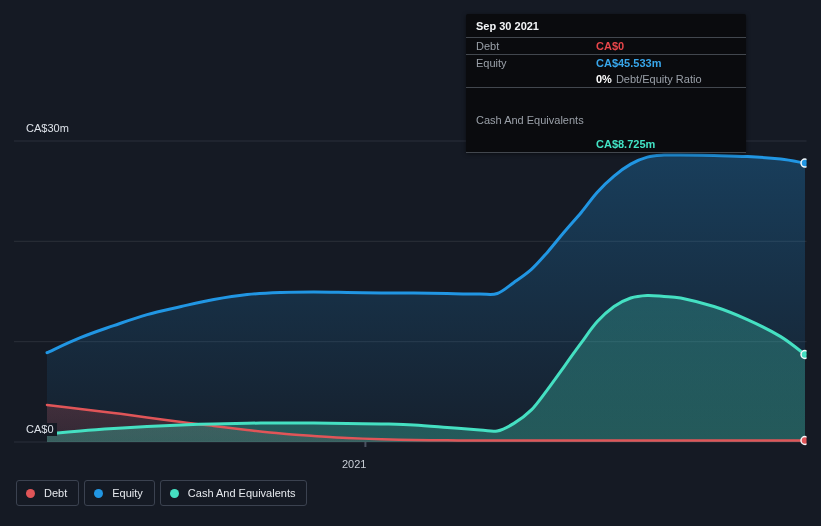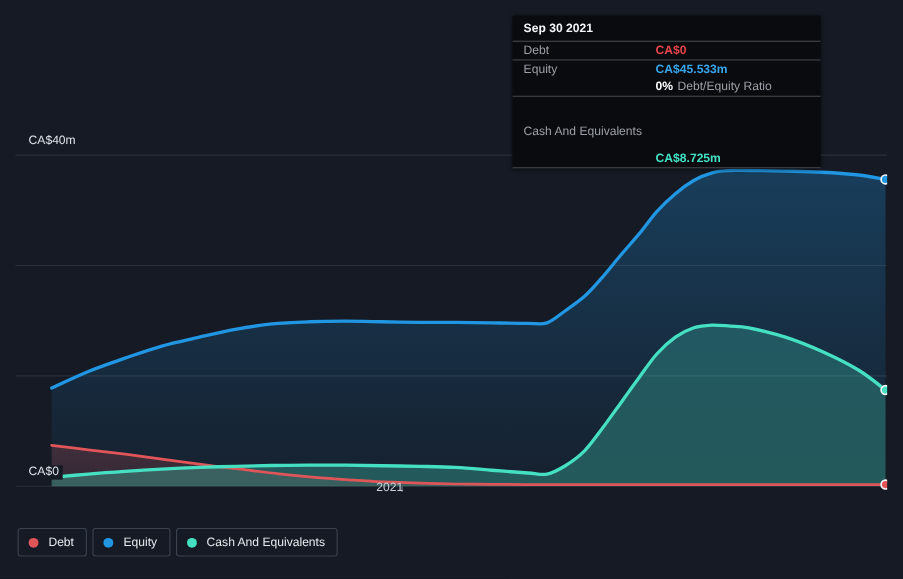--- a/index.html
+++ b/index.html
@@ -2,21 +2,21 @@
 <html><head>
 <meta charset="utf-8">
 <style>
   html,body{margin:0;padding:0;background:#151a24;}
   .page{position:relative;width:821px;height:526px;background:#151a24;overflow:hidden;
         font-family:"Liberation Sans",sans-serif;}
   .chart-svg{position:absolute;left:0;top:0;}
   .axis-label{position:absolute;font-size:11px;color:#dde2e9;line-height:12px;}
   .y-label-top{left:26px;top:122px;}
   .y-label-bottom{left:26px;top:423px;background:#151a24;padding:0 3px 1px 0;}
-  .x-label{left:342px;top:437px;color:#c9ced6;}
+  .x-label{left:342px;top:458px;color:#c9ced6;}
   .tooltip{position:absolute;left:466px;top:14px;width:280px;background:#0a0b0e;
            border-radius:2px;font-size:11px;box-shadow:0 1px 4px rgba(0,0,0,.5);}
   .tt-header{padding:6px 10px 5px;font-weight:bold;color:#f4f6f8;border-bottom:1px solid #42474e;}
   .tt-row{display:flex;align-items:center;padding:2px 10px;}
   .tt-row.bordered{border-bottom:1px solid #42474e;}
   .tt-label{width:120px;flex:none;color:#9aa0a8;}
   .tt-value{font-weight:bold;}
   .tt-ratio-bold{color:#ffffff;font-weight:bold;}
   .tt-ratio-text{color:#9aa0a8;margin-left:4px;}
   .legend{position:absolute;left:16px;top:480px;display:flex;gap:5px;}
@@ -67,21 +67,21 @@
       <path class="series-line thin" d="M47.0,404.9C52.6,405.5,69.2,407.6,80.4,408.9C91.5,410.2,102.6,411.5,113.7,412.9C124.8,414.3,135.8,415.9,147.1,417.4C158.3,418.9,170.0,420.5,181.2,421.9C192.3,423.4,202.8,424.6,213.8,425.9C224.8,427.3,235.9,428.7,247.1,430.0C258.4,431.2,270.1,432.5,281.2,433.5C292.3,434.5,302.8,435.2,313.8,436.0C324.8,436.7,335.9,437.5,347.2,438.0C358.4,438.5,370.2,438.9,381.3,439.2C392.4,439.5,402.9,439.8,413.9,440.0C424.9,440.2,436.2,440.2,447.2,440.3C458.2,440.4,471.5,440.5,479.8,440.5C488.2,440.5,491.6,440.5,497.3,440.5C502.9,440.5,508.2,440.5,513.9,440.5C519.6,440.5,525.8,440.5,531.4,440.5C536.9,440.5,541.8,440.5,547.3,440.5C552.7,440.5,558.3,440.5,564.0,440.5C569.6,440.5,575.8,440.5,581.4,440.5C586.9,440.5,591.9,440.5,597.3,440.5C602.7,440.5,608.4,440.5,614.0,440.5C619.5,440.5,625.1,440.5,630.7,440.5C636.2,440.5,641.8,440.5,647.3,440.5C652.9,440.5,658.5,440.5,664.0,440.5C669.6,440.5,672.4,440.5,680.7,440.5C689.0,440.5,702.9,440.5,714.0,440.5C725.2,440.5,736.3,440.5,747.4,440.5C758.5,440.5,771.1,440.5,780.7,440.5C790.3,440.5,801.0,440.5,805.0,440.5" stroke="#e05558"></path>
       <path class="series-line" d="M47.0,434.0C52.6,433.5,69.2,431.9,80.4,431.0C91.5,430.0,102.6,429.2,113.7,428.5C124.8,427.7,135.8,427.0,147.1,426.4C158.3,425.9,170.0,425.4,181.2,424.9C192.3,424.5,202.8,424.2,213.8,423.9C224.8,423.7,235.9,423.4,247.1,423.2C258.4,423.1,270.1,423.0,281.2,422.9C292.3,422.9,302.8,422.9,313.8,422.9C324.8,423.0,335.9,423.3,347.2,423.4C358.4,423.6,370.2,423.7,381.3,423.9C392.4,424.2,402.9,424.4,413.9,424.9C424.9,425.5,436.2,426.6,447.2,427.5C458.2,428.3,471.5,429.4,479.8,430.0C488.2,430.5,491.6,432.1,497.3,431.0C502.9,429.9,508.2,426.9,513.9,423.4C519.6,419.9,525.8,415.5,531.4,409.9C536.9,404.3,541.8,397.0,547.3,389.8C552.7,382.6,558.3,374.6,564.0,366.8C569.6,358.9,575.8,350.2,581.4,342.7C586.9,335.1,591.9,327.6,597.3,321.6C602.7,315.6,608.4,310.5,614.0,306.5C619.5,302.6,625.1,299.9,630.7,298.0C636.2,296.2,641.8,295.8,647.3,295.5C652.9,295.3,658.5,296.1,664.0,296.5C669.6,296.9,672.4,296.3,680.7,298.0C689.0,299.7,702.9,303.0,714.0,306.5C725.2,310.1,736.3,314.6,747.4,319.6C758.5,324.6,771.1,330.8,780.7,336.6C790.3,342.5,801.0,351.5,805.0,354.5" stroke="#45e0c2"></path>
       <circle class="endpoint" r="4" cx="805" cy="163.1" fill="#2196e3"></circle>
       <circle class="endpoint" r="4" cx="805" cy="354.5" fill="#45e0c2"></circle>
       <circle class="endpoint" r="4" cx="805" cy="440.5" fill="#e05558"></circle>
     </g>
 
     <line y1="442" y2="447" stroke="#4a5160" stroke-width="2" x1="365.4" x2="365.4"></line>
   </svg>
 
-  <div class="axis-label y-label-top">CA$40m</div>
+  <div class="axis-label y-label-top">CA$30m</div>
   <div class="axis-label y-label-bottom">CA$0</div>
   <div class="axis-label x-label">2021</div>
 
   <div class="tooltip">
     <div class="tt-header">Sep 30 2021</div>
     <div class="tt-row bordered">
       <span class="tt-label">Debt</span>
       <span class="tt-value" style="color: rgb(232, 70, 74);">CA$0</span>
     </div>
     <div class="tt-row">

